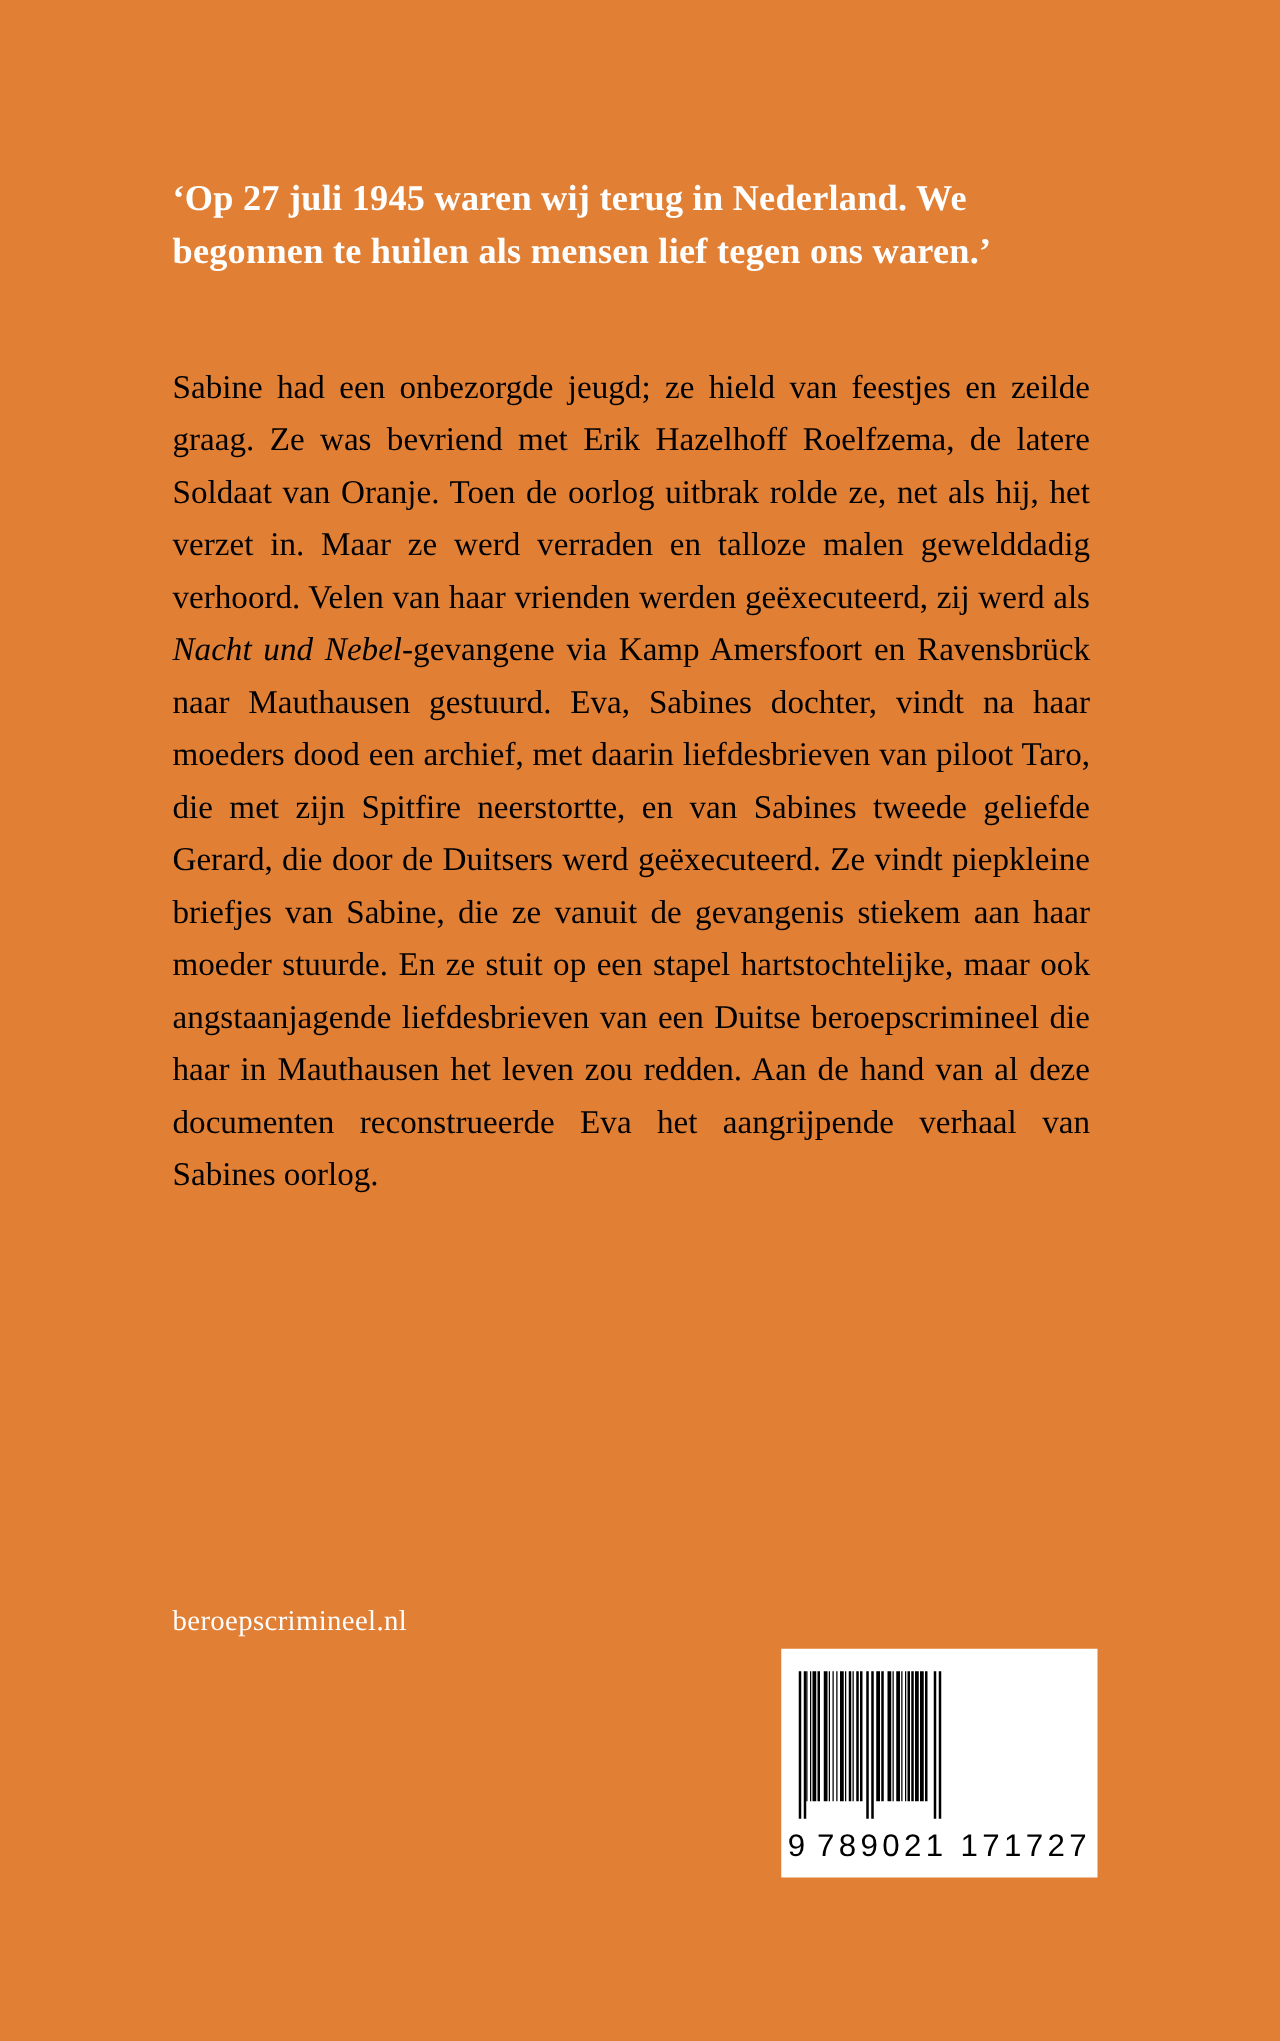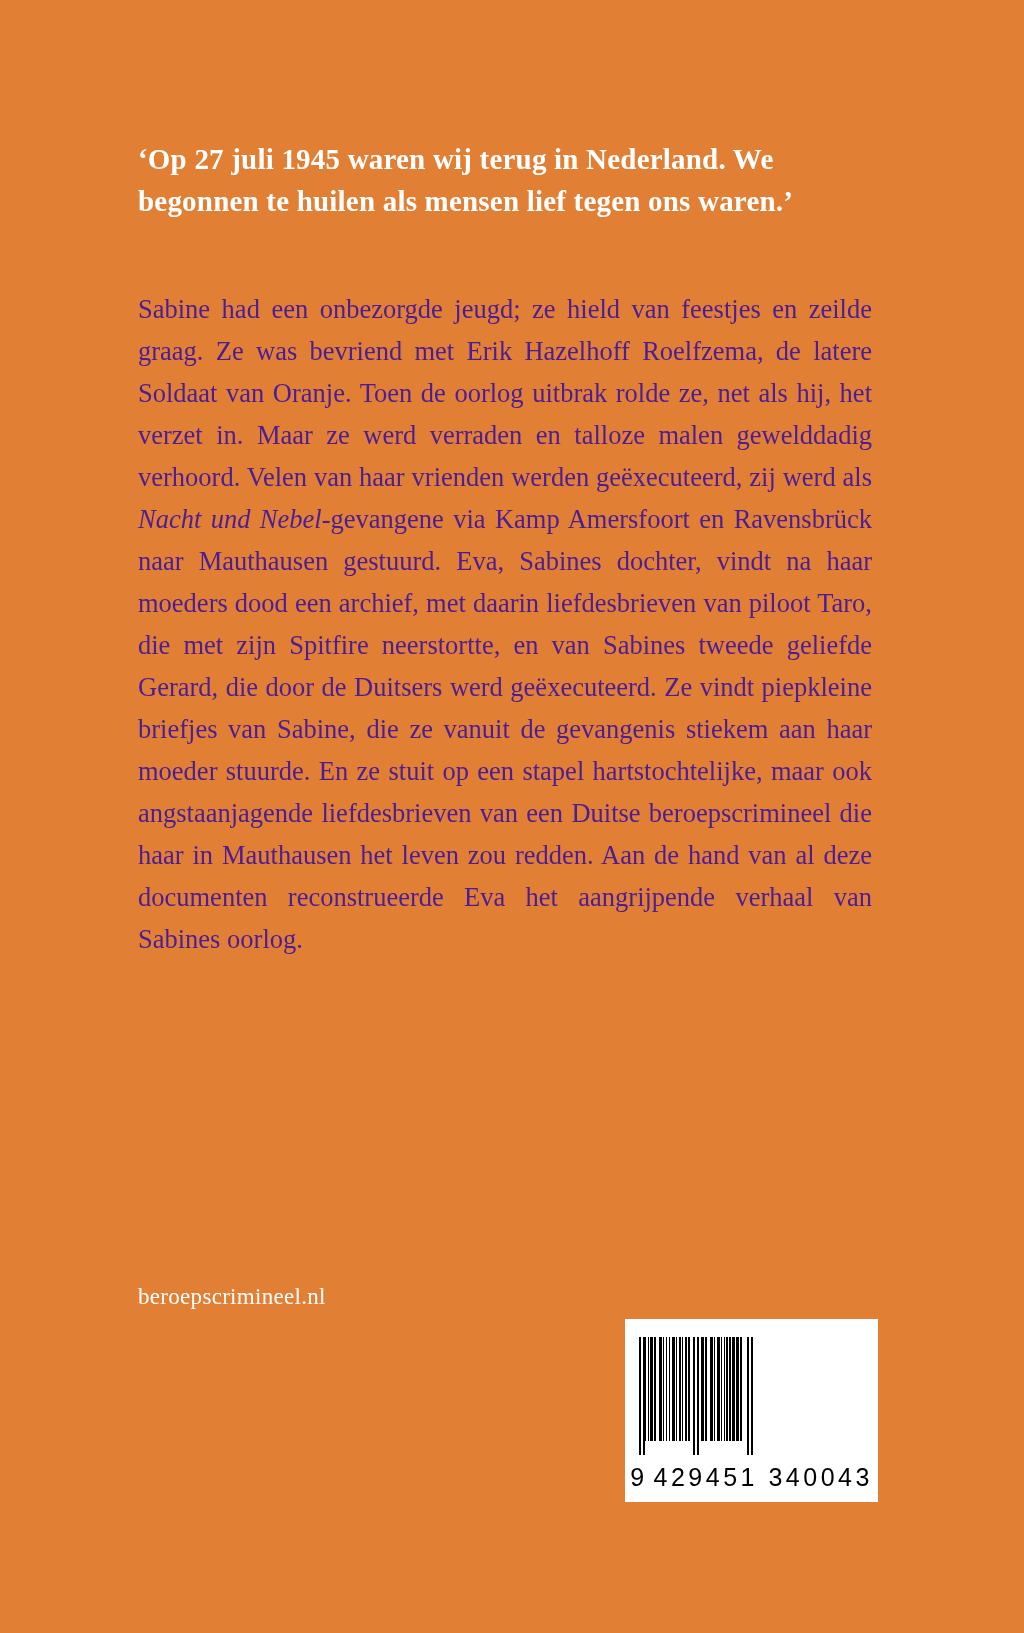--- a/index.html
+++ b/index.html
@@ -36,21 +36,21 @@
   }
   .blurb {
     position: absolute;
     left: 122px;
     top: 288px;
     width: 734px;
     font-size: 26.5px;
     line-height: 1.585;
     text-align: justify;
     text-justify: inter-word;
-    color: #4c1d95;
+    color: #000000;
   }
   .blurb em {
     font-style: italic;
   }
   .site {
     position: absolute;
     left: 122px;
     bottom: 118px;
     font-size: 23px;
     letter-spacing: 0.3px;
@@ -166,17 +166,17 @@
         <i style="width: 3px; height: 104px; align-self: flex-start;"></i>
         <i style="width: 1px; height: 104px; align-self: flex-start; background: transparent;"></i>
         <i style="width: 2px; height: 104px; align-self: flex-start;"></i>
         <i style="width: 3px; height: 104px; align-self: flex-start; background: transparent;"></i>
         <i style="width: 2px; height: 118px; align-self: flex-start; background: transparent;"></i>
         <i style="width: 2px; height: 118px; align-self: flex-start;"></i>
         <i style="width: 2px; height: 118px; align-self: flex-start; background: transparent;"></i>
         <i style="width: 2px; height: 118px; align-self: flex-start;"></i>
       </div>
     <div class="barcode-digits">
-      <span class="lead">9</span><span>429451 340043</span>
+      <span class="lead">9</span><span>789021 171727</span>
     </div>
   </div>
 
 </div>
 
 </body></html>

